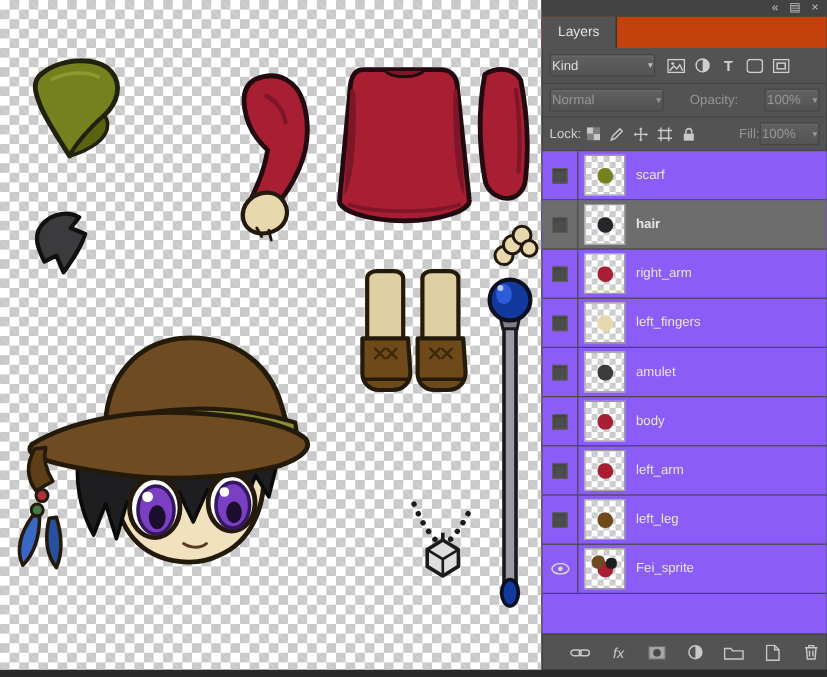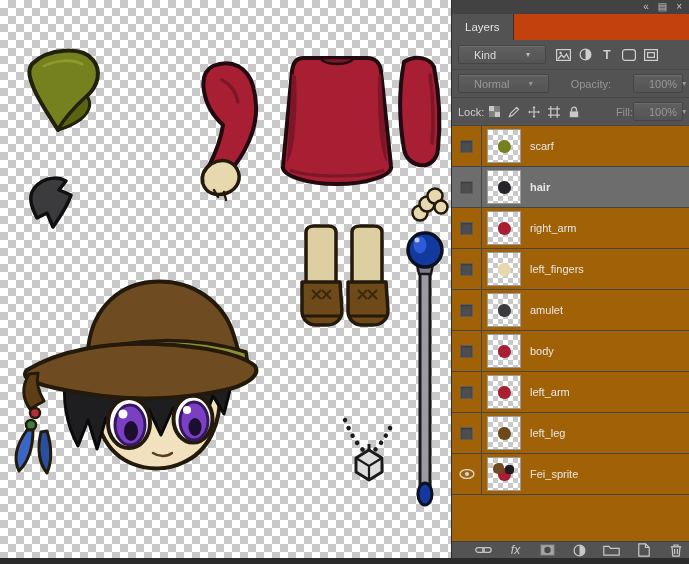--- a/index.html
+++ b/index.html
@@ -31,36 +31,36 @@
   .ctl-row { display:flex; align-items:center; padding:0 6px; border-bottom:1px solid #474747;
              flex:none; }
   .filter-row { height:30px; gap:2px; }
   .blend-row  { height:28px; gap:22px; }
   .lock-row   { height:28px; gap:0; }
 
   .dropdown, .valuebox {
     background:linear-gradient(#606060,#545454);
     border:1px solid #454545; border-radius:2px; height:19px;
     box-shadow:inset 0 1px 0 rgba(255,255,255,.08);
-    display:flex; align-items:center; justify-content:space-between; padding:0 15px; }
+    display:flex; align-items:center; justify-content:space-between; padding:0 1px; }
   .dropdown.kind  { width:88px; margin-right:5px; }
   .dropdown.blend { width:104px; }
   .valuebox { width:50px; }
   .arrow { font-size:8px; color:#bdbdbd; margin-left:5px; }
   .disabled, .disabled .arrow { color:#979797; }
   .lbl { color:#cfcfcf; }
   .lbl.disabled { color:#979797; }
 
   .icon-btn { height:20px; min-width:20px; display:flex; align-items:center;
               justify-content:center; border-radius:2px; }
   .t-glyph { font-size:12px; font-weight:bold; color:#cfcfcf; }
   .spacer { flex:1; }
 
   
-  .layer-list { flex:1; overflow:hidden; background:#a16207; }
+  .layer-list { flex:1; overflow:hidden; background:#8b5cf6; }
   .layer-row { height:41px; display:flex; align-items:center;
                border-bottom:1px solid #464646; }
   .layer-row.selected { background:#6d6d6d;font-weight:bold; }
   .eye-cell { width:30px; height:100%; border-right:1px solid #464646;
               display:flex; align-items:center; justify-content:center; flex:none; }
   .eye-well { width:13px; height:13px; background:#4d4d4d; border:1px solid #5c5c5c;
               box-shadow:inset 0 1px 2px rgba(0,0,0,.25); }
   .thumb { width:34px; height:34px; margin-left:5px; border:1px solid #9a9a9a;
            position:relative; flex:none;
            background-color:#ffffff;
@@ -68,21 +68,21 @@
              linear-gradient(45deg,#c9c9c9 25%,transparent 25%,transparent 75%,#c9c9c9 75%),
              linear-gradient(45deg,#c9c9c9 25%,transparent 25%,transparent 75%,#c9c9c9 75%);
            background-size:10px 10px; background-position:0 0,5px 5px; }
   .dot { position:absolute; }
   .dot-0 { width:13px; height:13px; left:10px; top:10px; border-radius:45% 55% 50% 50%; }
   .dot-1 { width:11px; height:11px; left:5px;  top:5px;  border-radius:50% 40% 55% 45%; }
   .dot-2 { width:9px;  height:9px;  left:17px; top:7px;  border-radius:40%; }
   .layer-name { margin-left:9px; color:#e6e6e6; font-size:11px; }
 
   
-  .bottom-bar { height:17px; border-top:1px solid #404040; display:flex; align-items:center;
+  .bottom-bar { height:30px; border-top:1px solid #404040; display:flex; align-items:center;
                 justify-content:center; gap:12px; padding-left:18px; flex:none; }
   .fx { font-style:italic; font-size:12px; color:#c9c9c9; line-height:12px; }
 
   .bottom-strip { width:689px; height:6px; background:#2a2a2a; }
 </style>
 </head>
 <body>
 
 <div class="app">
 

